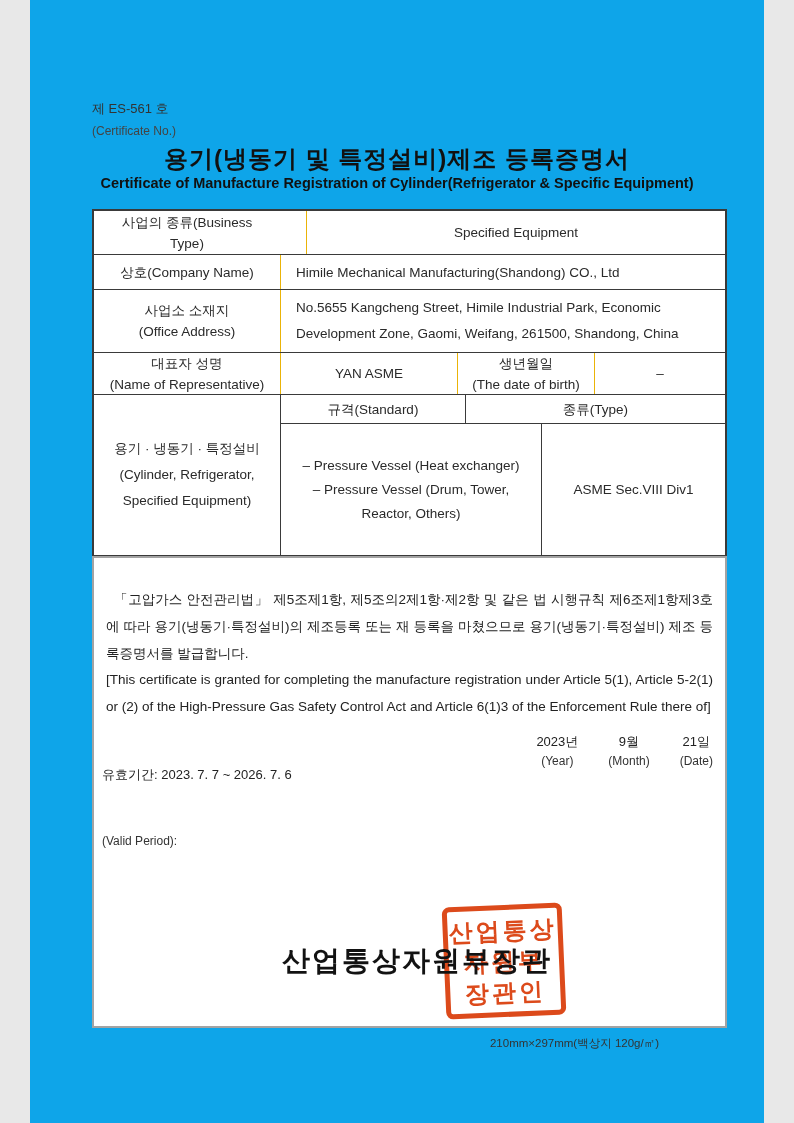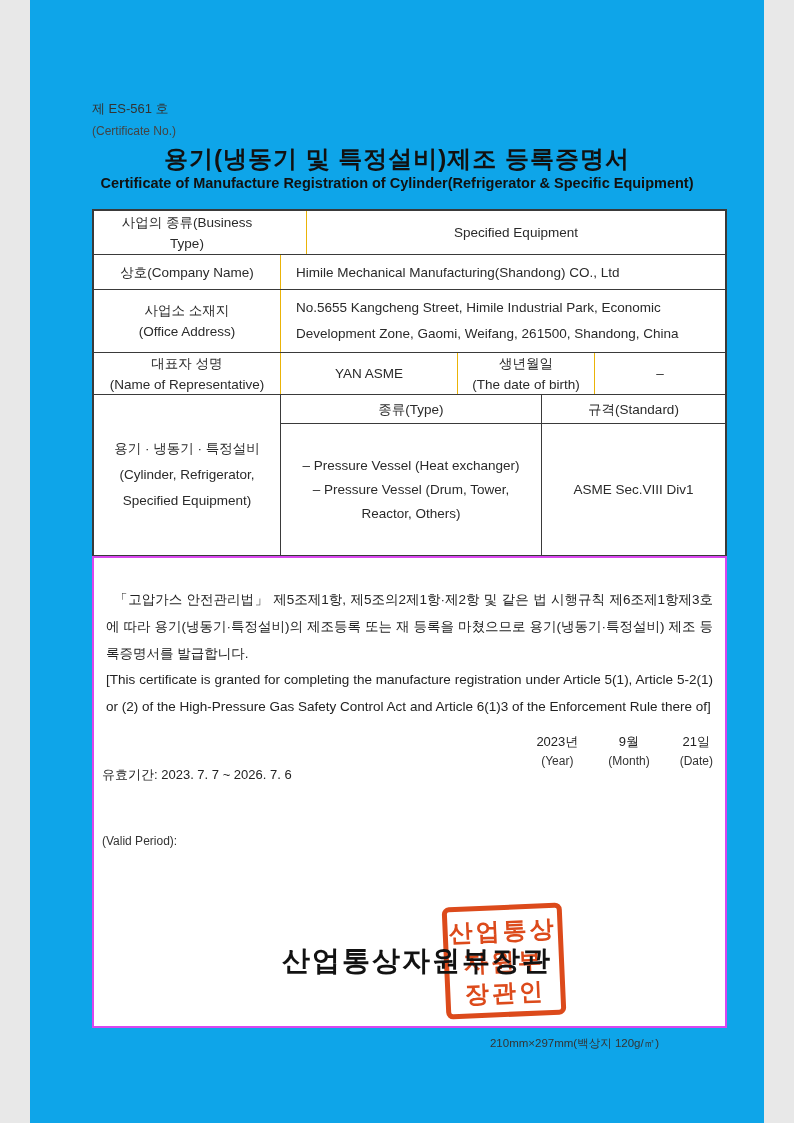--- a/index.html
+++ b/index.html
@@ -33,21 +33,21 @@
   .equip-hdr{height:29px; display:flex; border-bottom:1px solid #3a3a3a;}
   .equip-hdr .tcell{border-left:none;}
   .equip-hdr .tcell + .tcell{border-left:1px solid #3a3a3a;}
   .equip-body{flex:1 1 auto; display:flex;}
   .equip-body .tcell{border-left:none;}
   .equip-body .tcell + .tcell{border-left:1px solid #3a3a3a;}
   .typecol{width:260px; flex:0 0 260px;}
 
   
   .body-box{position:absolute; left:62px; top:556px; width:635px; height:472px;
-    border:2px solid #d946ef; background:#fff;}
+    border:2px solid #a3a3a3; background:#fff;}
   .para-ko{position:absolute; left:12px; right:12px; top:28px; font-size:13.5px;
     line-height:27px; text-align:justify; text-indent:8px; color:#222;}
   .para-en{position:absolute; left:12px; right:12px; top:108px; font-size:13.5px;
     line-height:27px; text-align:justify; color:#222;}
   .date-block{position:absolute; right:12px; top:176px; display:flex; gap:30px;}
   .date-col{text-align:center; font-size:13px; line-height:15px; color:#222;}
   .date-col .en{font-size:12px; color:#333; margin-top:5px;}
   .valid{position:absolute; left:8px; top:206px; font-size:13px; line-height:21px; color:#222;}
   .valid .en{font-size:12px; color:#333;margin-top:46px;}
   .minister{position:absolute; left:188px; top:384px; font-size:28px; font-weight:800;
@@ -115,22 +115,22 @@
     </div>
 
     <div class="trow" style="height:161px">
       <div class="tcell lblcol" style="line-height:26px;">
         <div>용기 · 냉동기 · 특정설비</div>
         <div>(Cylinder, Refrigerator,</div>
         <div>Specified Equipment)</div>
       </div>
       <div class="equip-right">
         <div class="equip-hdr">
+          <div class="tcell flexfill">규격(Standard)</div>
           <div class="tcell typecol">종류(Type)</div>
-          <div class="tcell flexfill">규격(Standard)</div>
         </div>
         <div class="equip-body">
           <div class="tcell typecol" style="line-height:24px;">
             <div>– Pressure Vessel (Heat exchanger)</div>
             <div>– Pressure Vessel (Drum, Tower,</div>
             <div>Reactor, Others)</div>
           </div>
           <div class="tcell flexfill">ASME Sec.VIII Div1</div>
         </div>
       </div>

